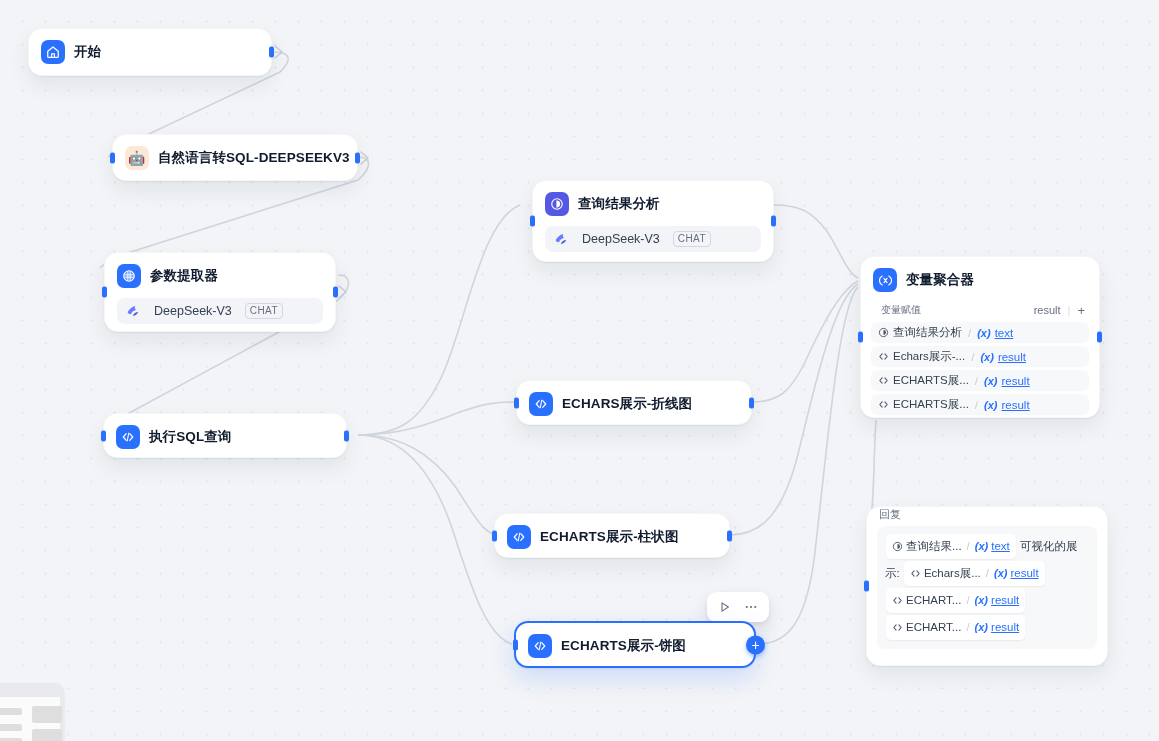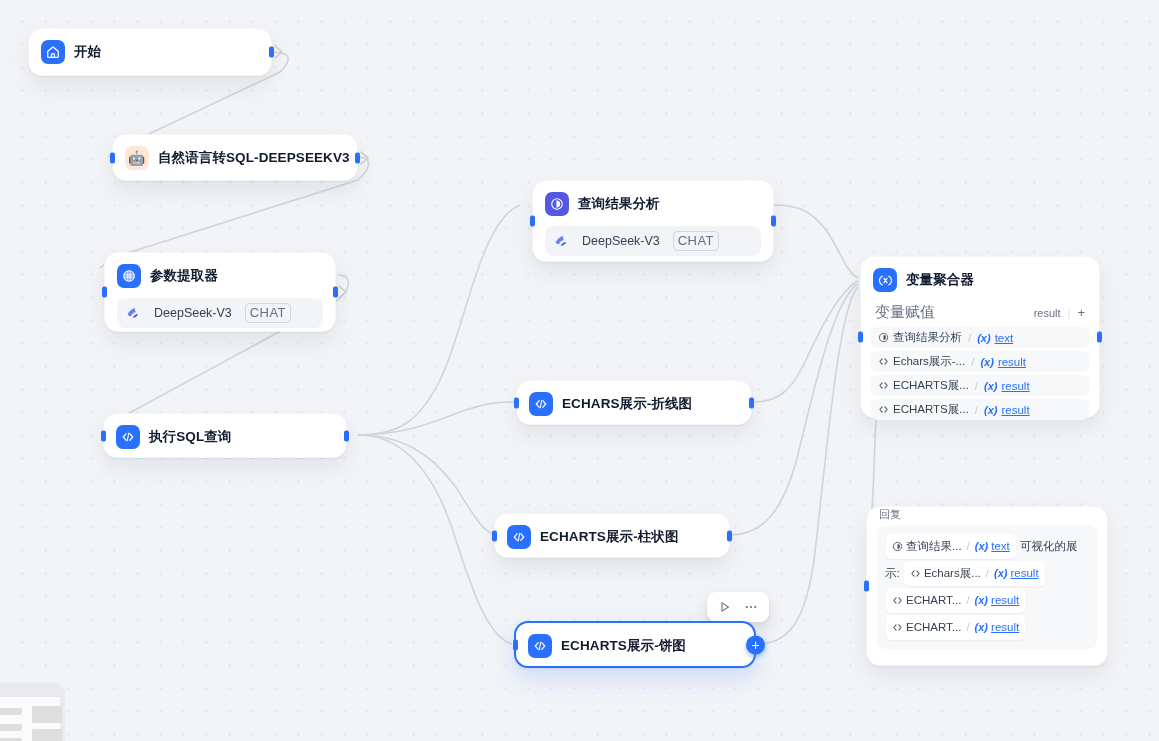--- a/index.html
+++ b/index.html
@@ -60,35 +60,35 @@
 
   
   .model-row {
     display: flex; align-items: center; gap: 13px;
     background: #f2f4f7;
     border-radius: 8px;
     padding: 5px 8px;
   }
   .model-name { font-size: 12.5px; color: #354052; }
   .chat-tag {
-    font-size: 13px; color: #676f83;
+    font-size: 10px; color: #676f83;
     border: 1px solid #d3d7e0;
     border-radius: 4px;
     padding: 1px 4px 1.5px 4px;
     letter-spacing: .4px;
   }
   .ds-logo { width: 16px; height: 16px; flex:0 0 auto; }
 
   
   .agg-body { padding: 0 10px 10px 10px; }
   .agg-sub {
     display: flex; align-items: center; justify-content: space-between;
     padding: 1px 4px 5px 4px;
   }
-  .agg-sub-l { font-size: 15px; color: #676f83; }
+  .agg-sub-l { font-size: 10px; color: #676f83; margin-left: 6px; }
   .agg-sub-r { display: flex; align-items: center; gap: 7px; font-size: 11px; color: #676f83; }
   .agg-sub-r .sep { color: #d9dce3; }
   .plus-btn { color: #676f83; font-size: 13px; line-height: 1; cursor: pointer; }
   .var-row {
     display: flex; align-items: center; gap: 4px;
     background: #f7f8fa;
     border-radius: 6px;
     padding: 3px 7px;
     margin-bottom: 3px;
     font-size: 11.5px;

